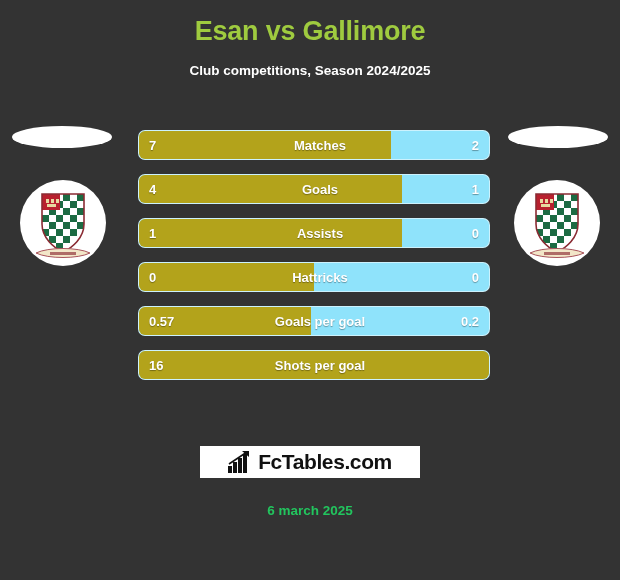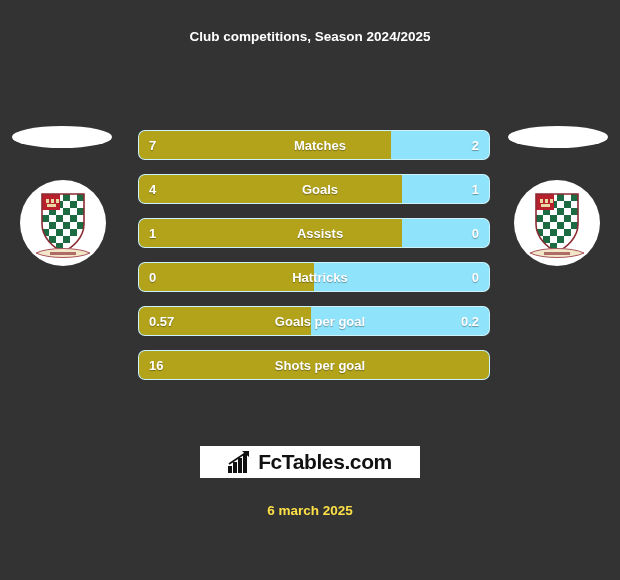--- a/index.html
+++ b/index.html
@@ -141,29 +141,30 @@
     line-height: 22px;
   }
 
   .date {
     position: absolute;
     left: 0; right: 0;
     top: 503px;
     text-align: center;
     font-size: 13.5px;
     font-weight: bold;
-    color: #fde047;
+    color: #22c55e;
   }
 </style>
 </head>
 <body>
 
 <div class="page">
 
   <div class="header">
+    <div class="title">Esan vs Gallimore</div>
     <div class="subtitle">Club competitions, Season 2024/2025</div>
   </div>
 
   <div class="ellipse ellipse-left"></div>
   <div class="ellipse ellipse-right"></div>
 
   <div class="crest crest-left">
     <svg viewBox="0 0 86 86" xmlns="http://www.w3.org/2000/svg">
       <defs>
         <clipPath id="shieldClipL">

